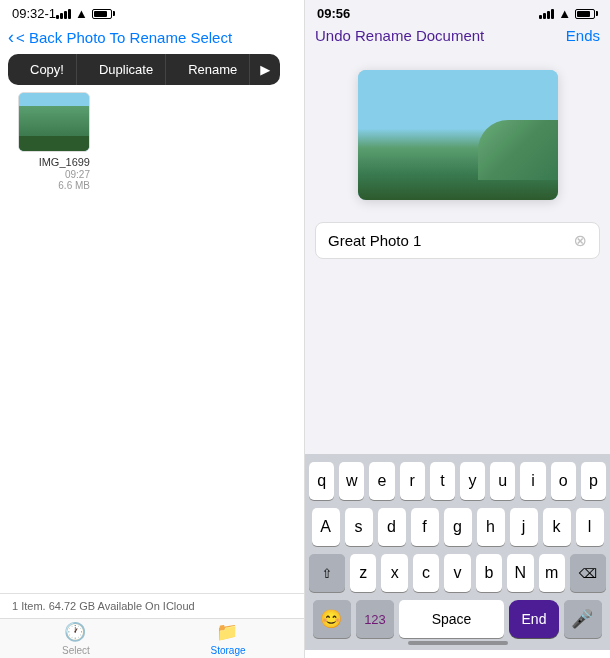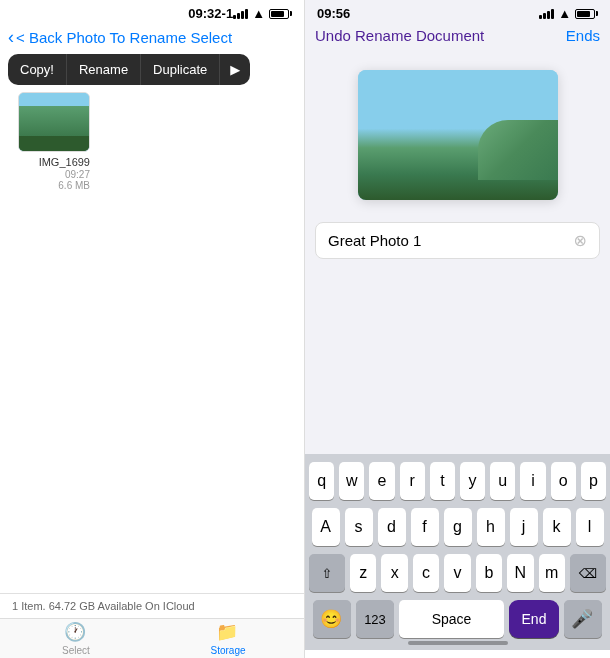--- a/index.html
+++ b/index.html
@@ -18,25 +18,25 @@
       height: 658px;
       background: #fff;
       display: flex;
       flex-direction: column;
       border-right: 1px solid #ddd;
       position: relative;
     }
 
     .status-bar-left {
       display: flex;
-      justify-content: flex-end;
+      justify-content: flex-start;
       align-items: center;
       padding: 6px 12px 4px;
       font-size: 13px;
-      font-weight: 700;
+      font-weight: 400;
     }
 
     .status-icons-left {
       display: flex;
       align-items: center;
       gap: 4px;
       font-size: 12px;
     }
 
     .nav-bar-left {
@@ -74,20 +74,21 @@
       overflow: hidden;
     }
 
     .context-menu-item {
       color: #fff;
       font-size: 13px;
       padding: 8px 12px;
       white-space: nowrap;
       border-right: 1px solid #444;
       cursor: pointer;
+      margin-left: 10px;
     }
 
     .context-menu-item:last-child {
       border-right: none;
     }
 
     .context-menu-arrow {
       color: #fff;
       font-size: 13px;
       padding: 8px 10px;
@@ -380,21 +381,21 @@
 
     .key-123 {
       background: #acb0b8;
       border-radius: 5px;
       height: 38px;
       width: 38px;
       display: flex;
       align-items: center;
       justify-content: center;
       font-size: 13px;
-      color: #000000;
+      color: #701a75;
       box-shadow: 0 1px 0 #888;
       cursor: pointer;
       flex-shrink: 0;
     }
 
     .key-emoji {
       background: #acb0b8;
       border-radius: 5px;
       height: 38px;
       width: 38px;
@@ -532,22 +533,22 @@
     </div>
   </div>
 
   <div class="nav-bar-left">
     <span class="back-chevron">‹</span>
     <span class="nav-title-left">&lt; Back Photo To Rename Select</span>
   </div>
 
   <div class="context-menu">
     <div class="context-menu-item">Copy!</div>
+    <div class="context-menu-item">Duplicate</div>
     <div class="context-menu-item">Rename</div>
-    <div class="context-menu-item">Duplicate</div>
     <div class="context-menu-arrow">▶</div>
   </div>
 
   <div class="file-grid">
     <div class="file-item">
       <div class="file-thumbnail">
         <div class="thumbnail-img"></div>
       </div>
       <span class="file-name">IMG_1699</span>
       <span class="file-date">09:27</span>

